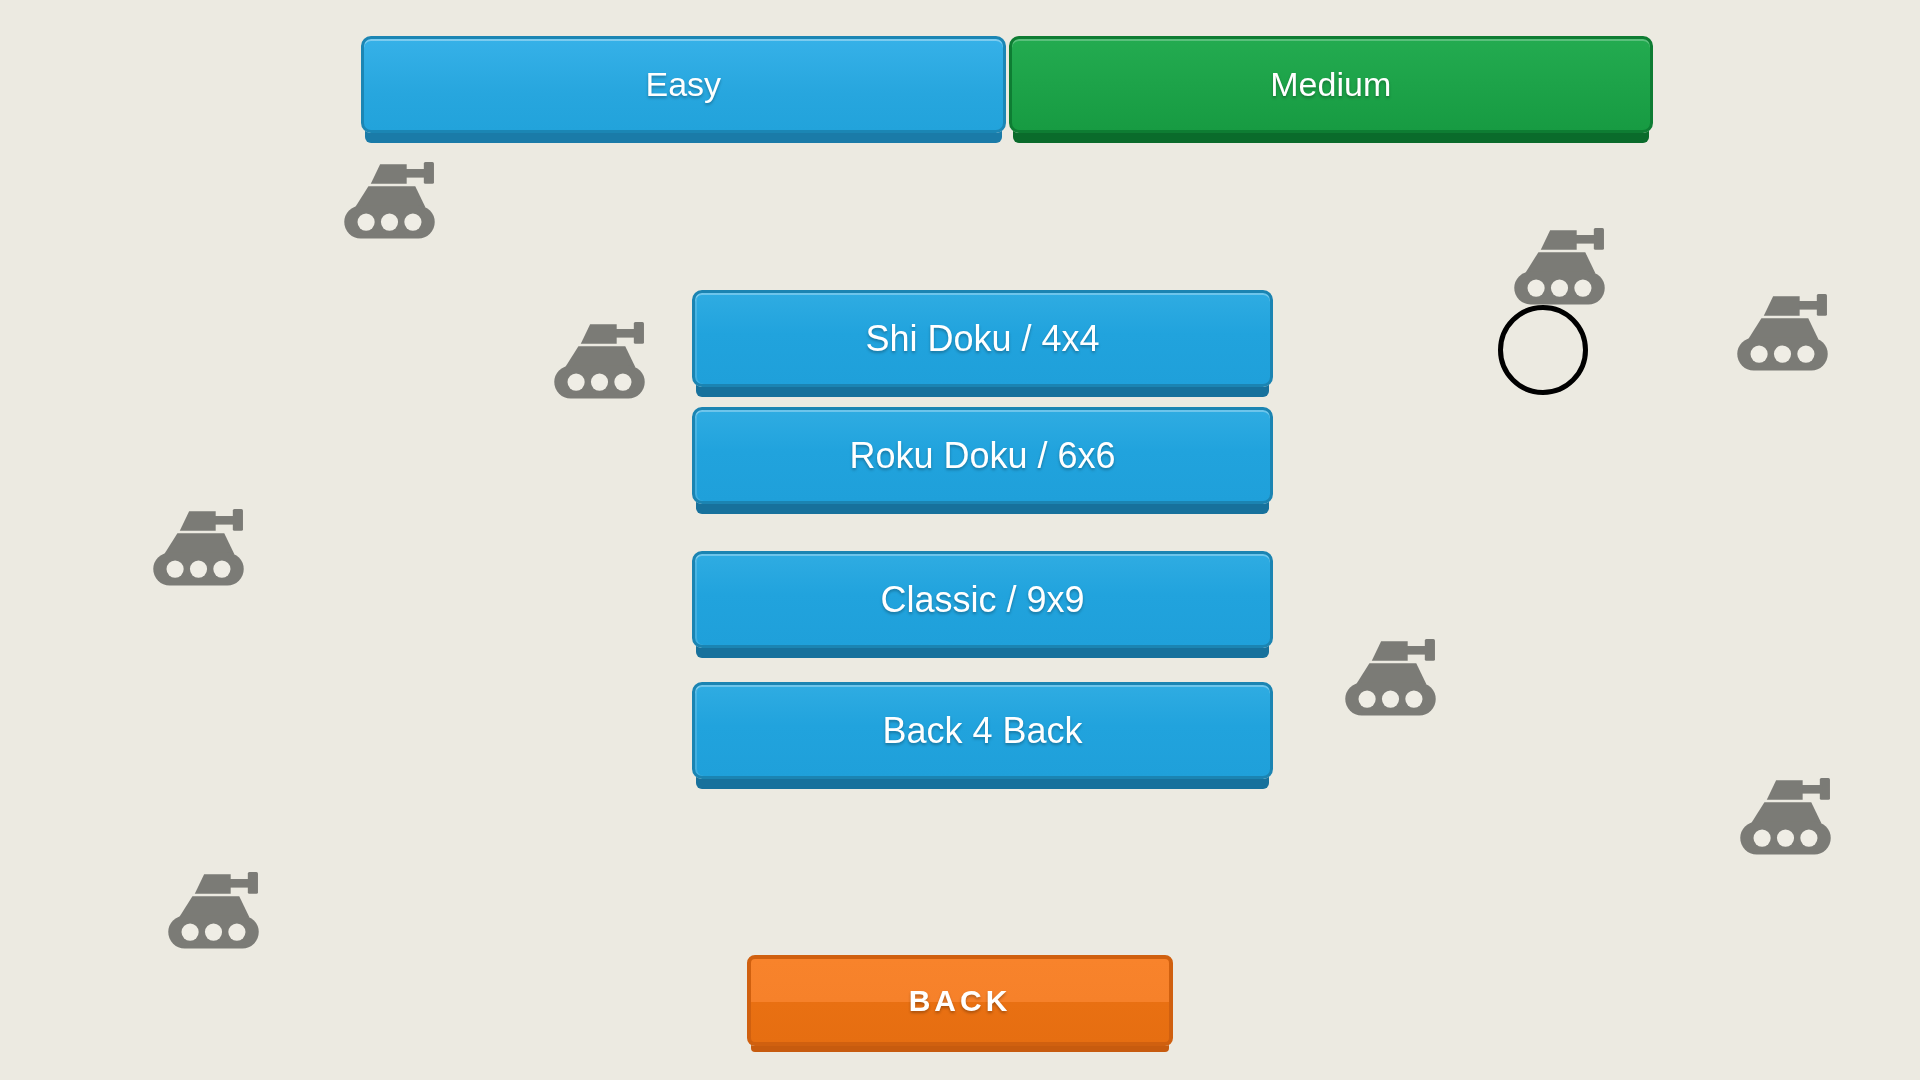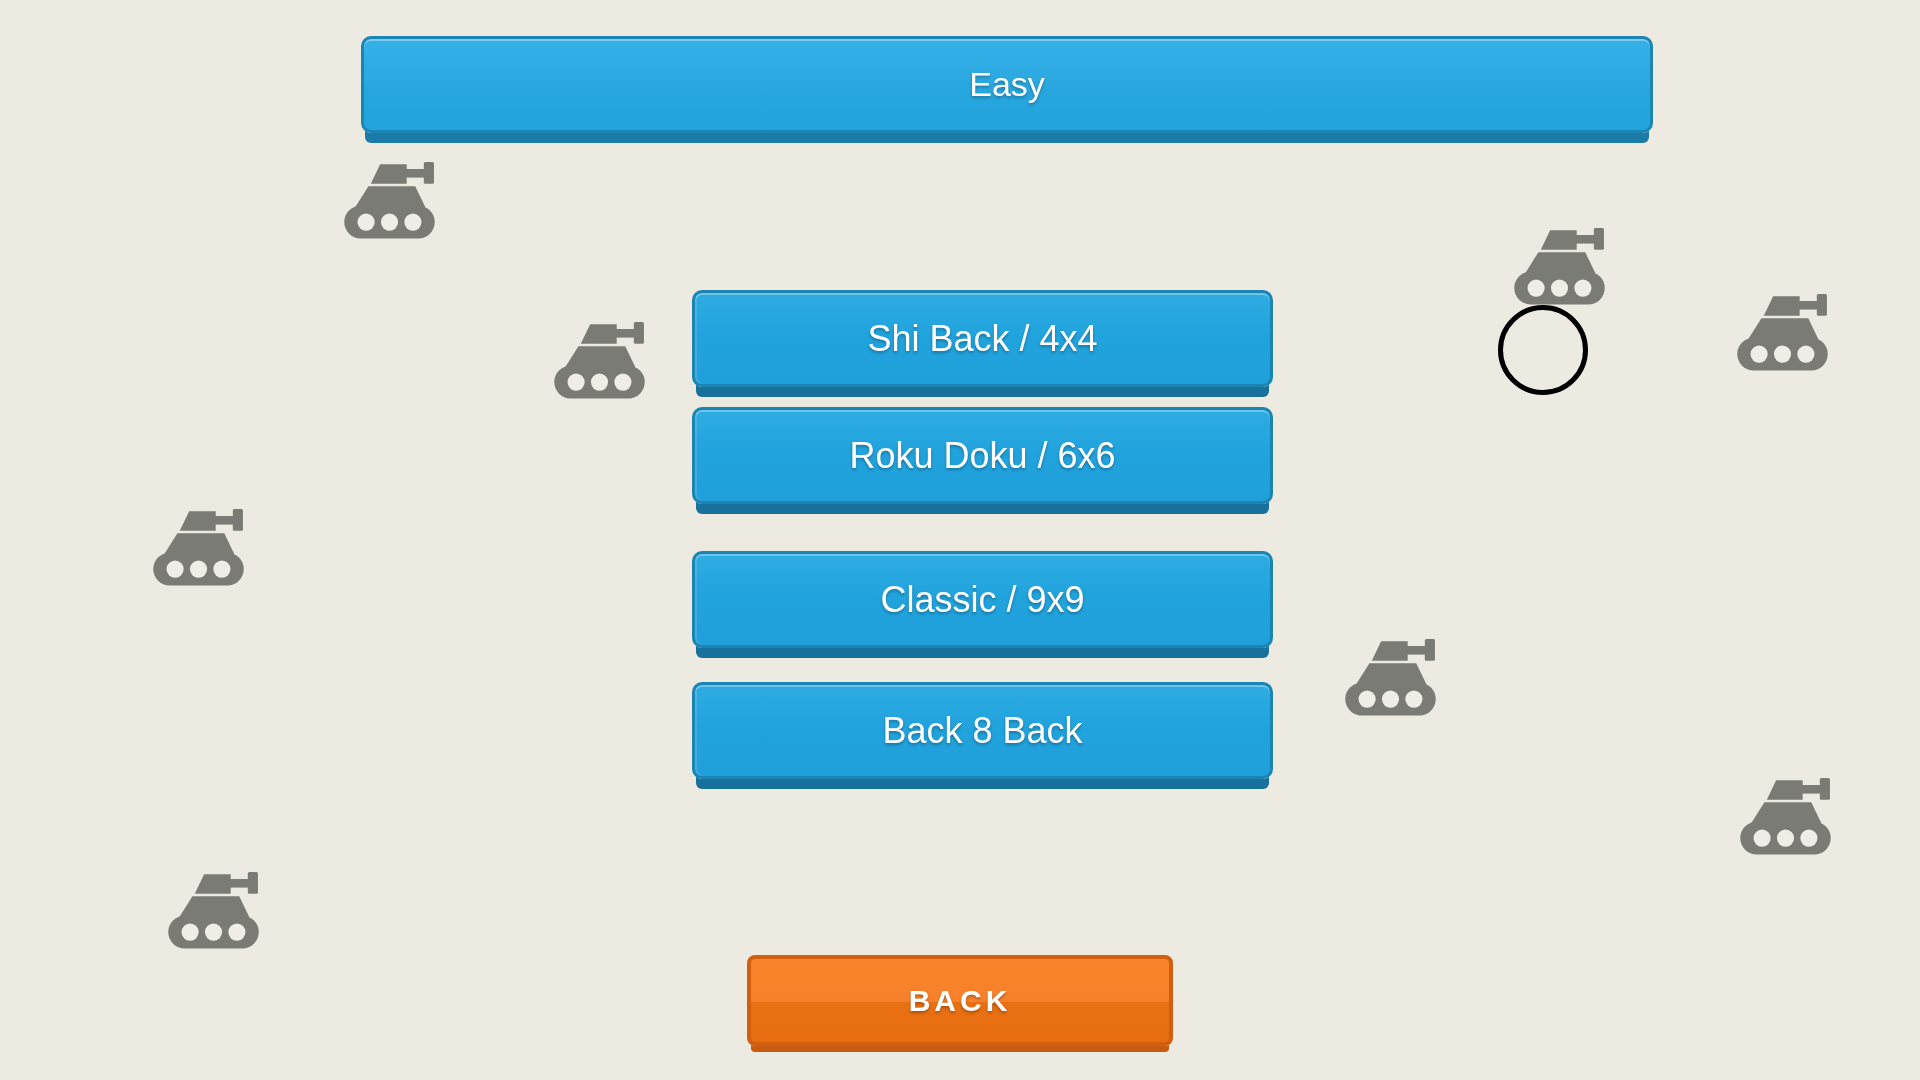--- a/index.html
+++ b/index.html
@@ -95,26 +95,27 @@
     border: 5px solid #000000;
     border-radius: 50%;
     background: transparent;
   }
 </style>
 </head>
 <body>
 
 <div class="tab-row">
   <div class="tab blue">Easy</div>
+  <div class="tab green">Medium</div>
 </div>
 
-<div class="btn mode" style="top:290px">Shi Back / 4x4</div>
+<div class="btn mode" style="top:290px">Shi Doku / 4x4</div>
 <div class="btn mode" style="top:407px">Roku Doku / 6x6</div>
 <div class="btn mode" style="top:551px">Classic / 9x9</div>
-<div class="btn mode" style="top:682px">Back 8 Back</div>
+<div class="btn mode" style="top:682px">Back 4 Back</div>
 
 <div class="btn back">BACK</div>
 
 <span class="tank" style="left:341px;  top:162px">
     <svg viewBox="0 0 120 100" style="display: block;" width="97" height="78">
   <g fill="#7B7B76">
     <rect x="104" y="0" width="13" height="28" rx="2"></rect>
     <rect x="78" y="9" width="30" height="11"></rect>
     <path d="M36 28 L48 3 L82 3 L82 28 Z"></path>
     <path d="M16 58 L33 31 L93 31 L106 58 Z"></path>

